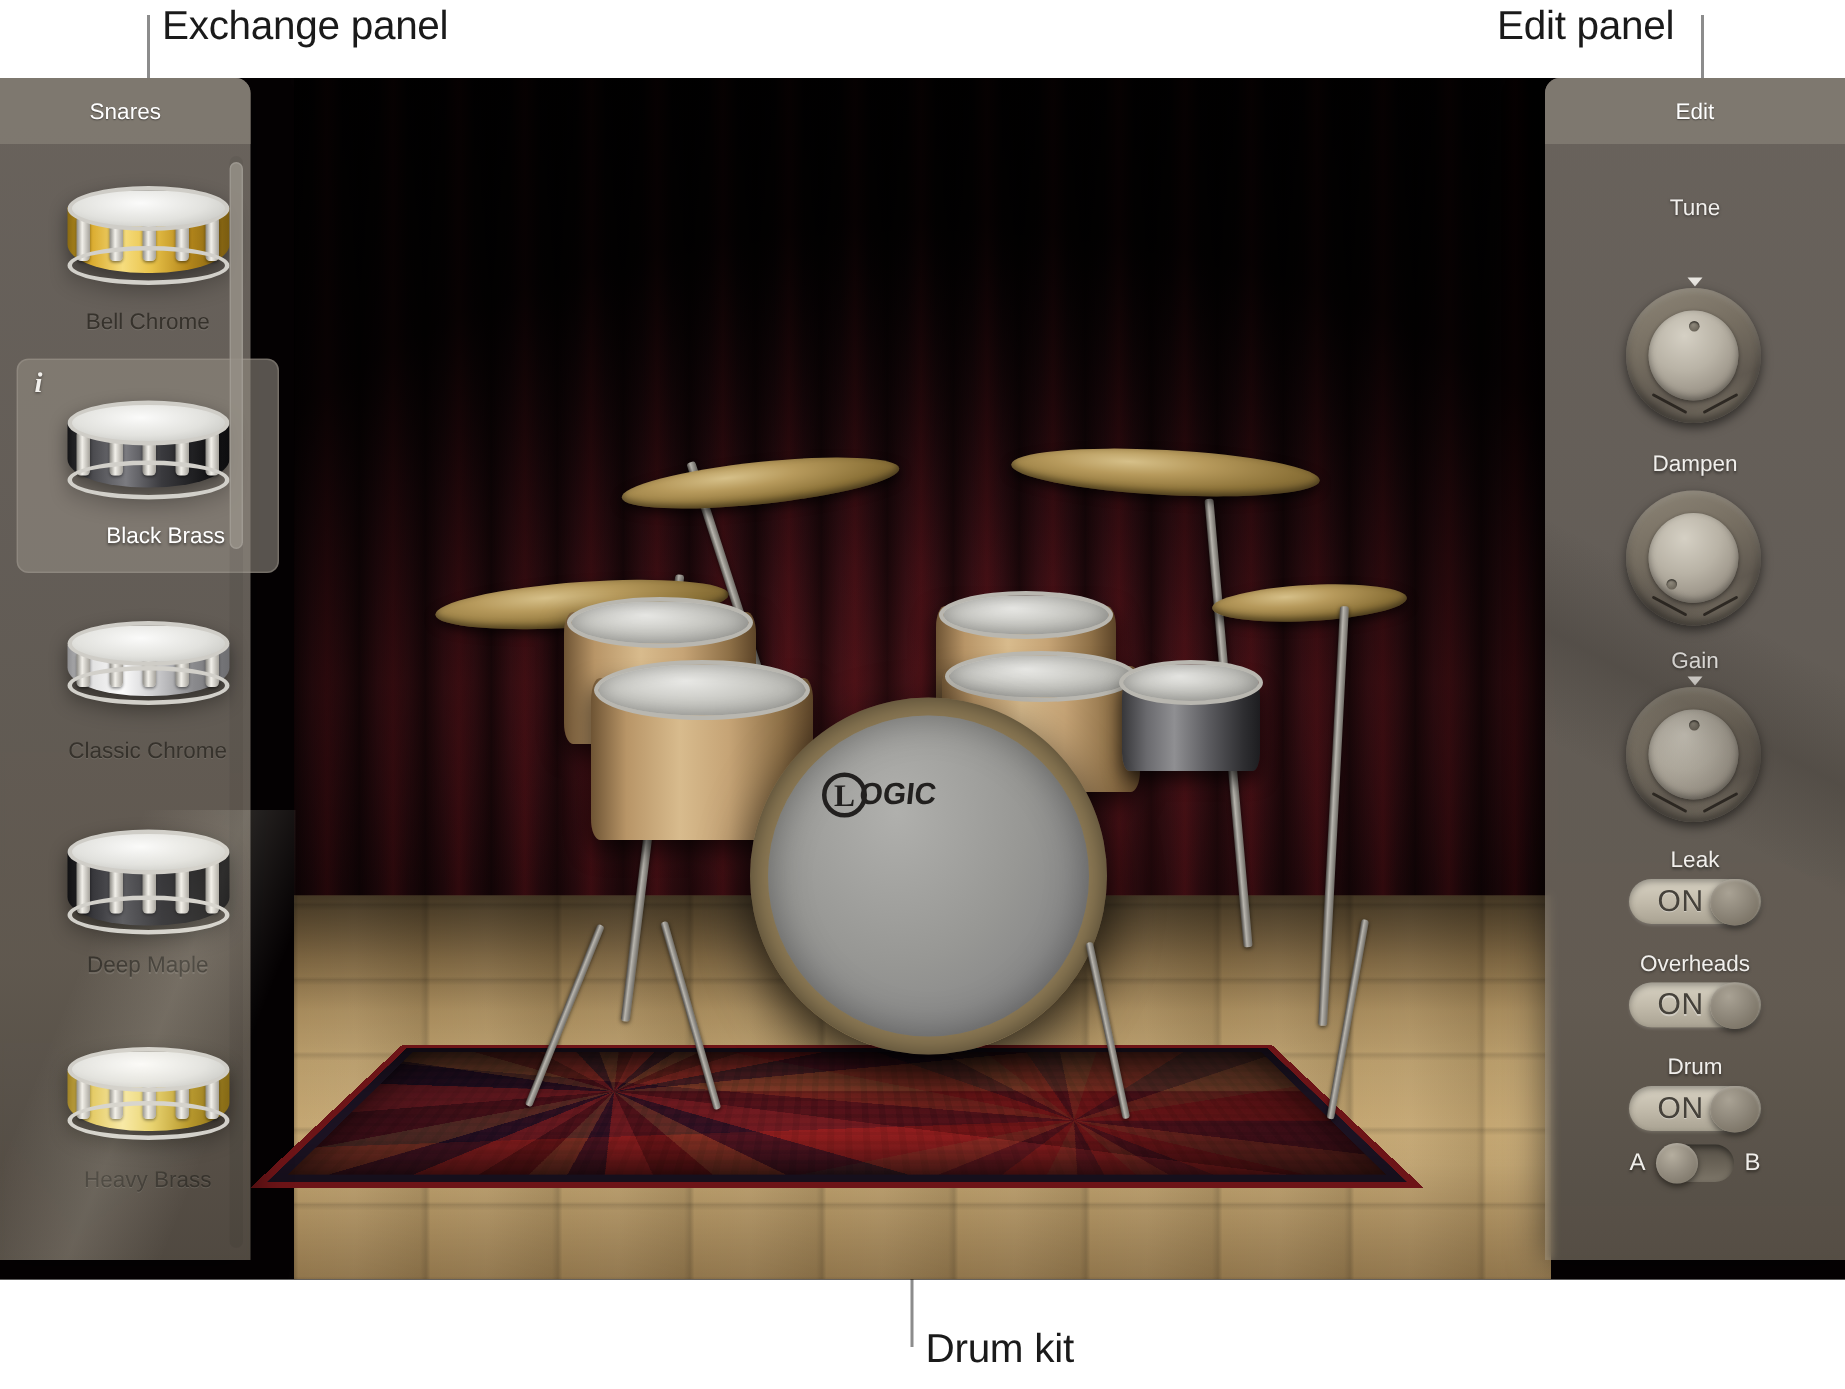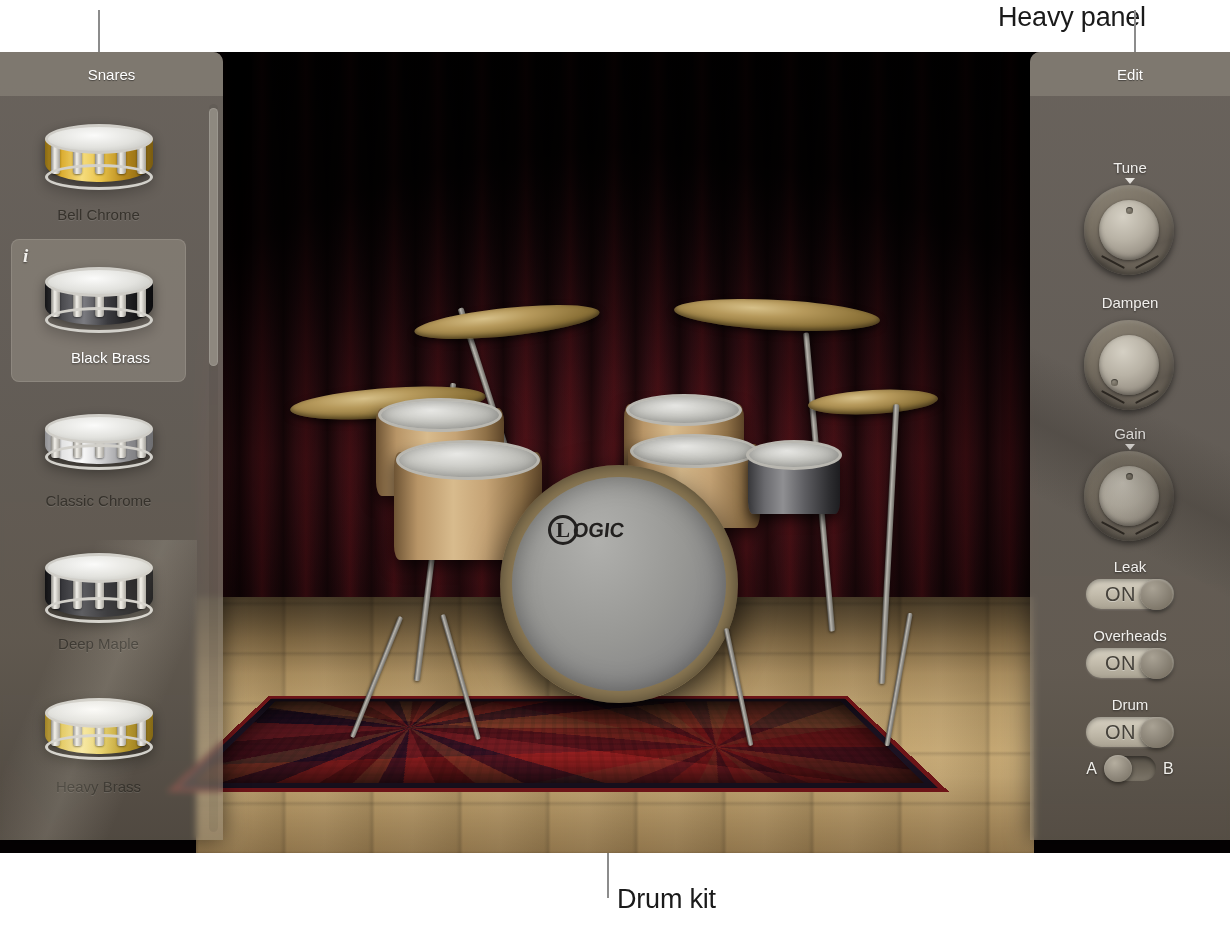--- a/index.html
+++ b/index.html
@@ -104,21 +104,21 @@
   
   .kit-snare { position:absolute; left:552px; top:400px; width:92px; height:62px;
     border-radius:5px/12px;
     background:linear-gradient(90deg,#37373a 0%, #6a6a6e 18%, #8f8f92 38%,
       #5d5d61 62%, #2e2e31 88%, #1d1d20 100%);
     box-shadow:0 5px 13px rgba(0,0,0,.7); }
 
   
   .panel { position:absolute; top:0; background:rgba(110,103,96,.90);
     box-shadow:0 0 24px rgba(0,0,0,.55); backdrop-filter:blur(3px); }
-  #exchange-panel { left:0; width:223px; height:788px;
+  #exchange-panel { left:0; width:167px; height:788px;
     border-radius:0 10px 0 0;
     background:linear-gradient(180deg, rgba(113,106,99,.93) 0%, rgba(113,106,99,.88) 40%,
       rgba(131,122,109,.72) 75%, rgba(150,140,122,.52) 100%); }
   #edit-panel { left:1030px; width:200px; height:788px;
     border-radius:10px 0 0 0;
     background:linear-gradient(180deg, rgba(113,106,99,.93) 0%, rgba(113,106,99,.88) 45%,
       rgba(128,119,107,.76) 78%, rgba(148,138,120,.56) 100%); }
 
   .panel-header { position:absolute; left:0; top:0; width:100%; height:44px;
     background:rgba(128,121,113,.92); display:flex; align-items:center;
@@ -229,23 +229,24 @@
       rgba(255,248,230,.14) 52%, rgba(255,255,255,0) 72%); pointer-events:none; }
   .lightcone-r { position:absolute; left:0; top:240px; width:200px; height:360px;
     background:linear-gradient(208deg, rgba(255,255,255,0) 34%,
       rgba(30,26,22,.22) 50%, rgba(255,255,255,0) 66%); pointer-events:none; }
 </style>
 </head>
 <body>
 
 <div id="root">
 
+  <div class="callout-label" style="left:108px; top:2px;">Exchange panel</div>
   <div class="callout-line" style="left:98px; top:10px; height:62px;"></div>
 
-  <div class="callout-label" style="left:998px; top:2px;">Heavy panel</div>
+  <div class="callout-label" style="left:998px; top:2px;">Edit panel</div>
   <div class="callout-line" style="left:1134px; top:10px; height:62px;"></div>
 
   <div class="callout-label" style="left:617px; top:884px;">Drum kit</div>
   <div class="callout-line" style="left:607px; top:720px; height:178px;"></div>
 
   <div id="shot">
 
     <div class="stage">
       <div class="curtain"></div>
       <div class="curtain-vignette"></div>
@@ -402,21 +403,21 @@
       <div class="lightcone-l"></div>
     </div>
 
     <div class="panel" id="edit-panel">
       <div class="panel-header">
         <span class="panel-title">Edit</span>
       </div>
 
       <div class="edit-body">
 
-        <div class="ctrl" style="margin-top:63px;">
+        <div class="ctrl" style="margin-top:34px;gap:36px;">
           <div class="ctrl-label">Tune</div>
           <div class="knob-wrap">
             <div class="knob-tick"></div>
             <div class="knob-ring"></div>
             <div class="knob-cap">
               <div class="knob-dot" style="left:27px; top:7px;"></div>
             </div>
             <div class="knob-notch" style="left:16px; top:81px; transform:rotate(28deg);"></div>
             <div class="knob-notch" style="left:50px; top:81px; transform:rotate(-28deg);"></div>
           </div>

